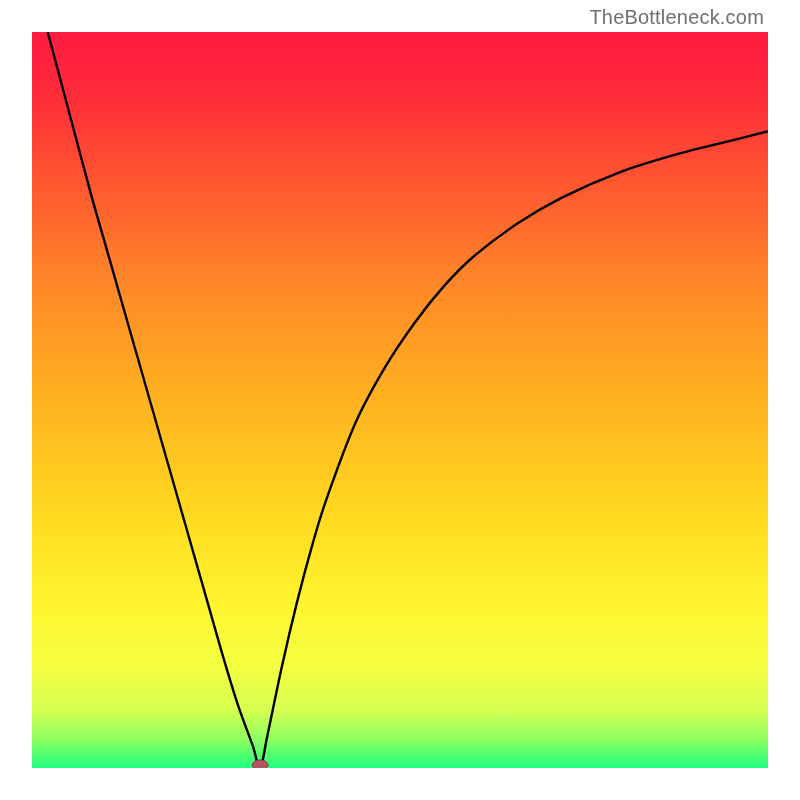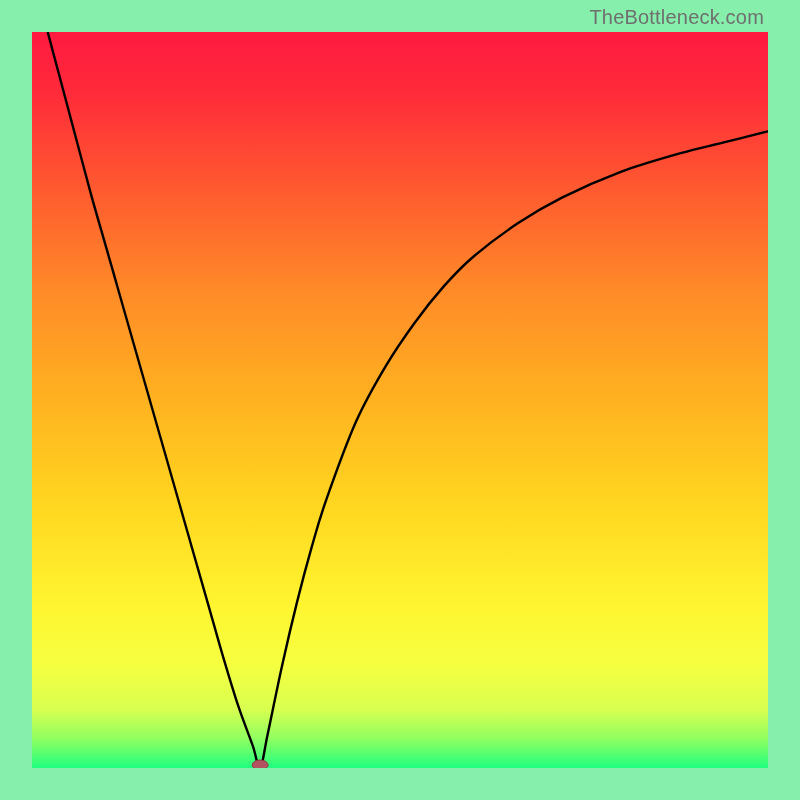--- a/index.html
+++ b/index.html
@@ -10,21 +10,21 @@
     background: #000;
     font-family: Arial, Helvetica, sans-serif;
     overflow: hidden;
   }
   .frame {
     position: absolute;
     left: 0;
     top: 0;
     width: 800px;
     height: 800px;
-    background: #86efac;
+    background: #ffffff;
   }
   .plot-area {
     position: absolute;
     left: 32px;
     top: 32px;
     width: 736px;
     height: 736px;
     overflow: hidden;
   }
   .gradient-bg {

